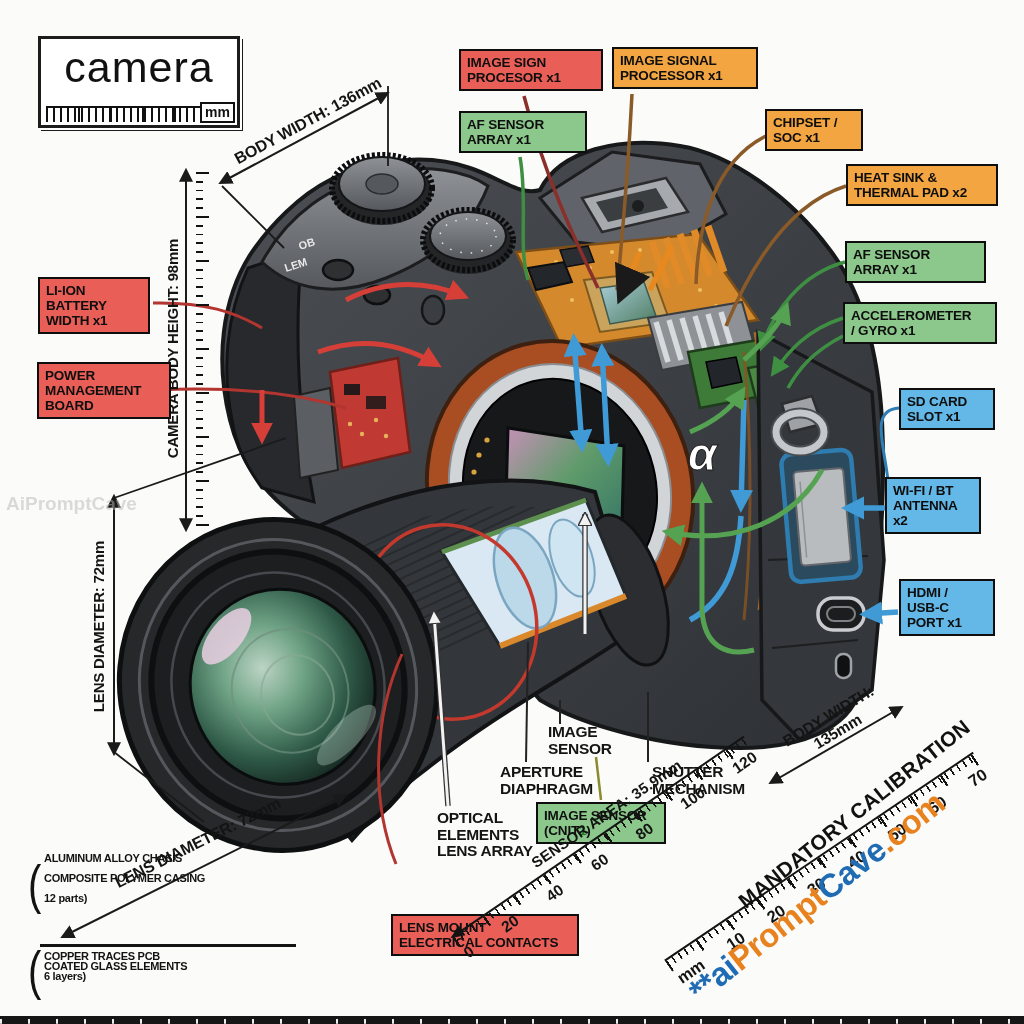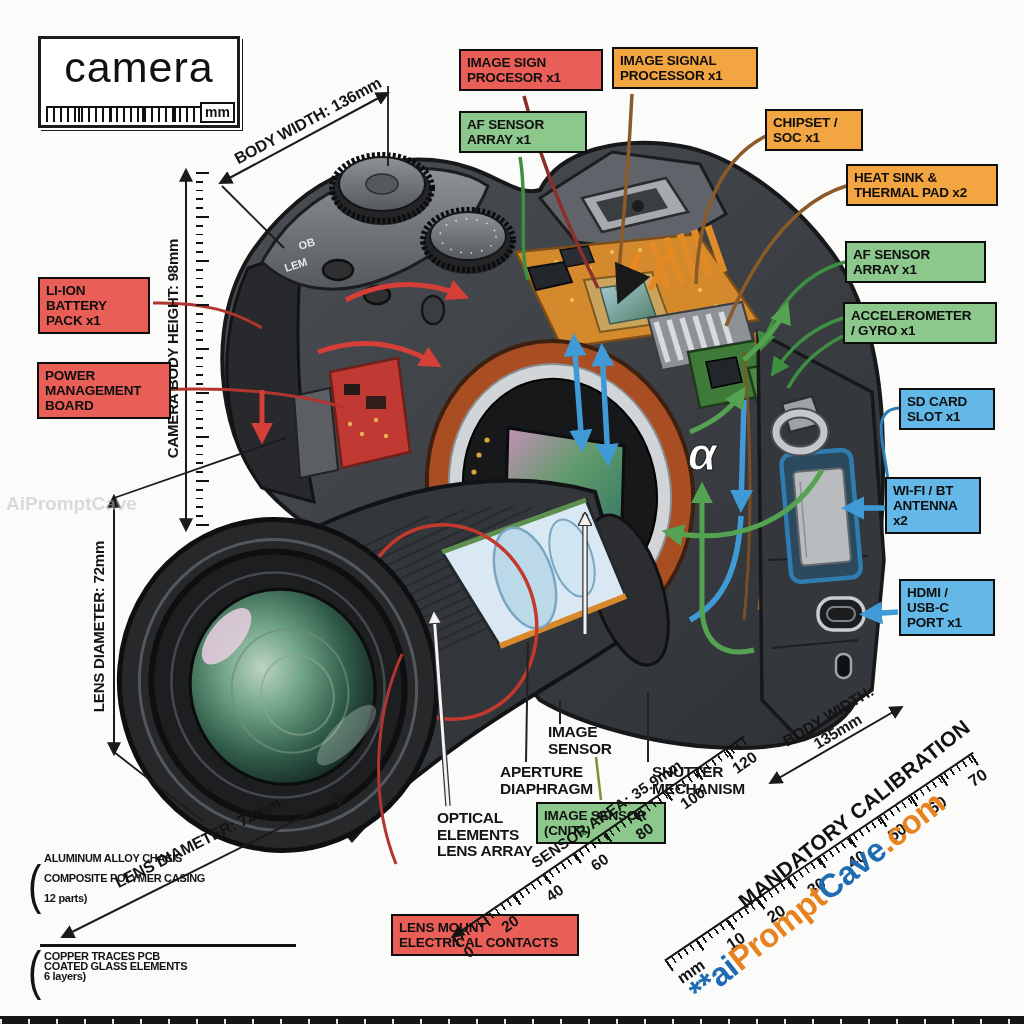--- a/index.html
+++ b/index.html
@@ -369,21 +369,21 @@
   <div class="co blue" style="left:899px;top:388px;width:80px;">SD CARD
 SLOT x1</div>
   <div class="co blue" style="left:885px;top:477px;width:80px;">WI-FI / BT
 ANTENNA
 x2</div>
   <div class="co blue" style="left:899px;top:579px;width:80px;">HDMI /
 USB-C
 PORT x1</div>
   <div class="co red" style="left:38px;top:277px;width:96px;">LI-ION
 BATTERY
-PACK x1</div>
+WIDTH x1</div>
   <div class="co red" style="left:37px;top:362px;width:118px;">POWER
 MANAGEMENT
 BOARD</div>
   <div class="co red" style="left:391px;top:866px;width:172px;margin-top:48px;">LENS MOUNT
 ELECTRICAL CONTACTS</div>
   <div class="co green" style="left:536px;top:802px;width:114px;"><span>IMAGE SENSOR
 (CNIT</span><span class="num-green">1</span><span>)</span></div>
 
   <div class="plab" style="left:548px;top:724px;">IMAGE
 SENSOR</div>

